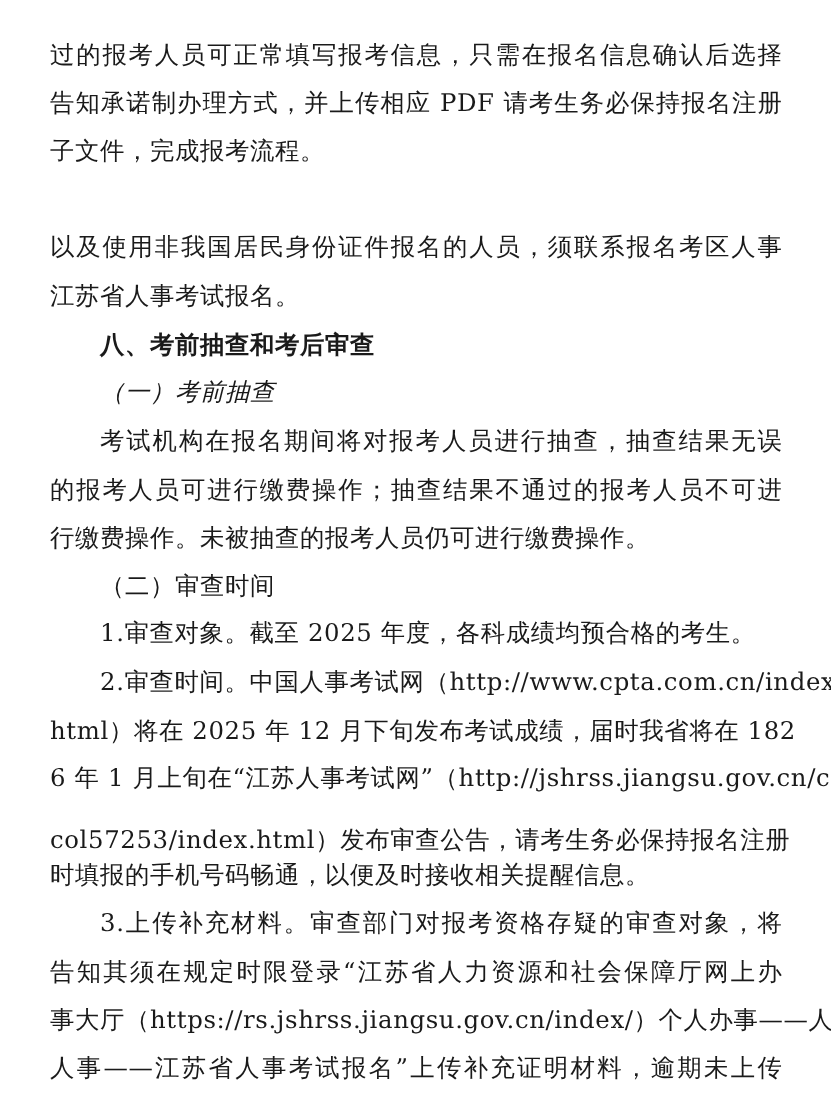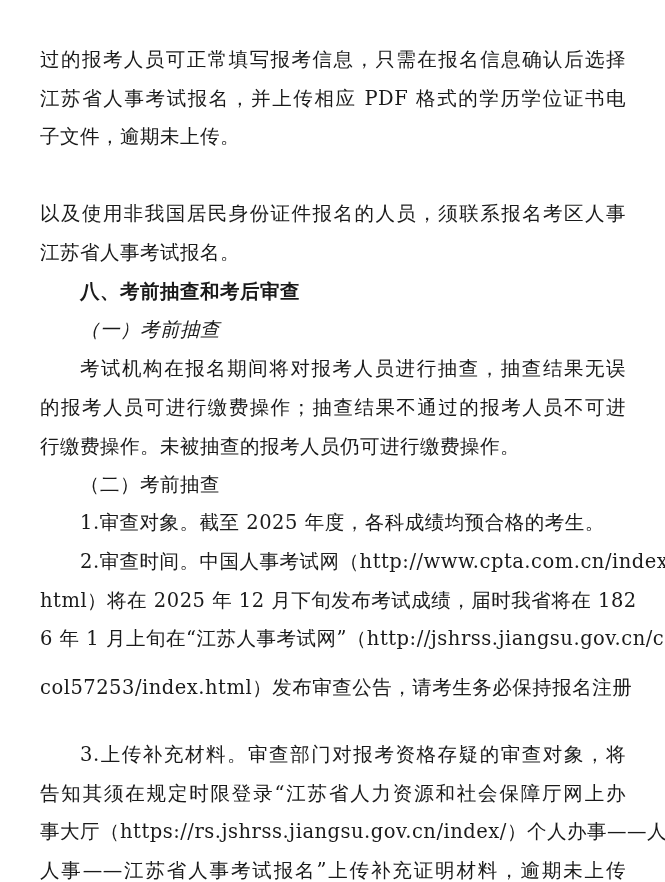--- a/index.html
+++ b/index.html
@@ -1,42 +1,43 @@
 <!DOCTYPE html>
 <html><head>
 <meta charset="utf-8">
 <style>
   html, body { margin: 0; padding: 0; background: #ffffff; }
   body { width: 665px; height: 882px; overflow: hidden; position: relative;
          font-family: "DejaVu Serif", "Liberation Serif", serif; color: #1a1a1a; }
-  .page { position: absolute; left: 0; top: 16px; width: 665px; height: 622px; }
+  .page { position: absolute; left: 0; top: 0; width: 665px; height: 622px; }
   .line { position: absolute; left: 40px; width: 586px; height: 30px; line-height: 30px;
           font-size: 19.5px; white-space: nowrap; text-align: justify; text-align-last: justify;
           letter-spacing: 0.5px; }
   .line.last { text-align-last: left; }
   .line.indent { left: 80px; width: 546px; }
   .line.heading { font-family: "DejaVu Sans", "Liberation Sans", sans-serif; font-weight: bold; text-align-last: left; }
 </style>
 </head>
 <body>
 
 <div class="page">
   <div class="line" style="top: 29px;">过的报考人员可正常填写报考信息，只需在报名信息确认后选择</div>
-  <div class="line" style="top: 68px;">江苏省人事考试报名，并上传相应 PDF 格式的学历学位证书电</div>
-  <div class="line last" style="top: 106px;">子文件，逾期未上传。</div>
+  <div class="line" style="top: 68px;">告知承诺制办理方式，并上传相应 PDF 请考生务必保持报名注册</div>
+  <div class="line last" style="top: 106px;">子文件，完成报考流程。</div>
   <div class="line" style="top: 183px;">以及使用非我国居民身份证件报名的人员，须联系报名考区人事</div>
   <div class="line last" style="top: 222px;">江苏省人事考试报名。</div>
   <div class="line indent heading" style="top: 261px;">八、考前抽查和考后审查</div>
   <div class="line indent last" style="top: 299px; font-style: italic;">（一）考前抽查</div>
   <div class="line indent" style="top: 338px;">考试机构在报名期间将对报考人员进行抽查，抽查结果无误</div>
   <div class="line" style="top: 377px;">的报考人员可进行缴费操作；抽查结果不通过的报考人员不可进</div>
   <div class="line last" style="top: 416px;">行缴费操作。未被抽查的报考人员仍可进行缴费操作。</div>
-  <div class="line indent last" style="top: 454px;">（二）考前抽查</div>
+  <div class="line indent last" style="top: 454px;">（二）审查时间</div>
   <div class="line indent last" style="top: 492px;">1.审查对象。截至 2025 年度，各科成绩均预合格的考生。</div>
   <div class="line indent" style="top: 531px;">2.审查时间。中国人事考试网（http://www.cpta.com.cn/index.</div>
   <div class="line" style="top: 570px;">html）将在 2025 年 12 月下旬发布考试成绩，届时我省将在 182</div>
   <div class="line" style="top: 608px;">6 年 1 月上旬在“江苏人事考试网”（http://jshrss.jiangsu.gov.cn/col/</div>
   <div class="line" style="top: 647px; margin-top: 10px;">col57253/index.html）发布审查公告，请考生务必保持报名注册</div>
+  <div class="line last" style="top: 685px;">时填报的手机号码畅通，以便及时接收相关提醒信息。</div>
   <div class="line indent" style="top: 724px;">3.上传补充材料。审查部门对报考资格存疑的审查对象，将</div>
   <div class="line" style="top: 763px;">告知其须在规定时限登录“江苏省人力资源和社会保障厅网上办</div>
   <div class="line" style="top: 801px;">事大厅（https://rs.jshrss.jiangsu.gov.cn/index/）个人办事——人才</div>
   <div class="line" style="top: 840px;">人事——江苏省人事考试报名”上传补充证明材料，逾期未上传</div>
 </div>
 
 </body></html>

